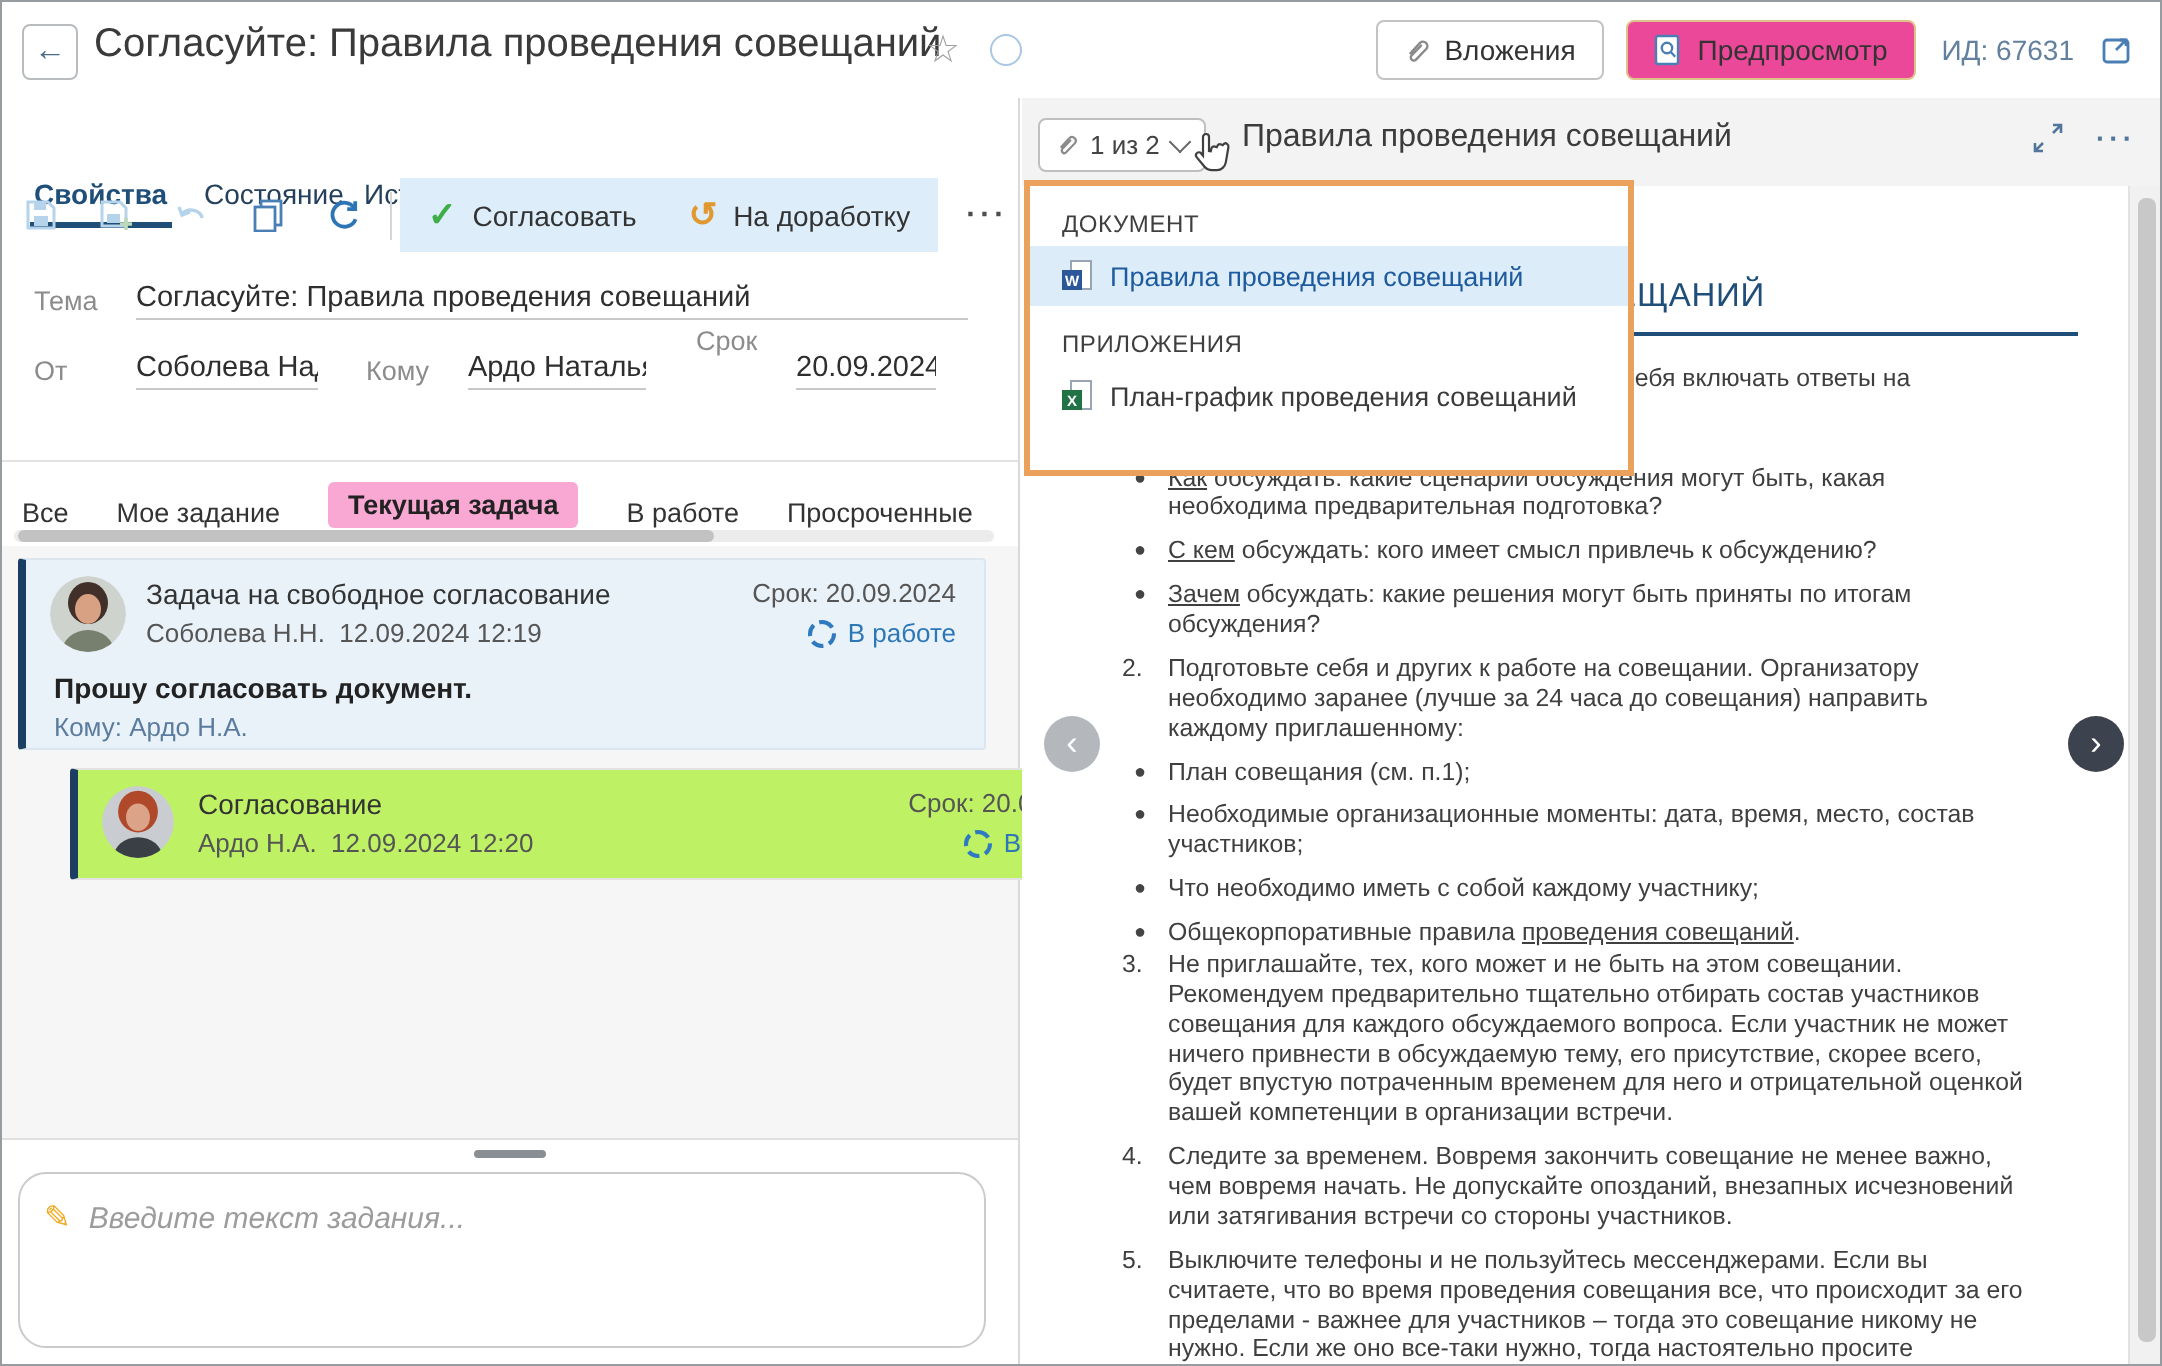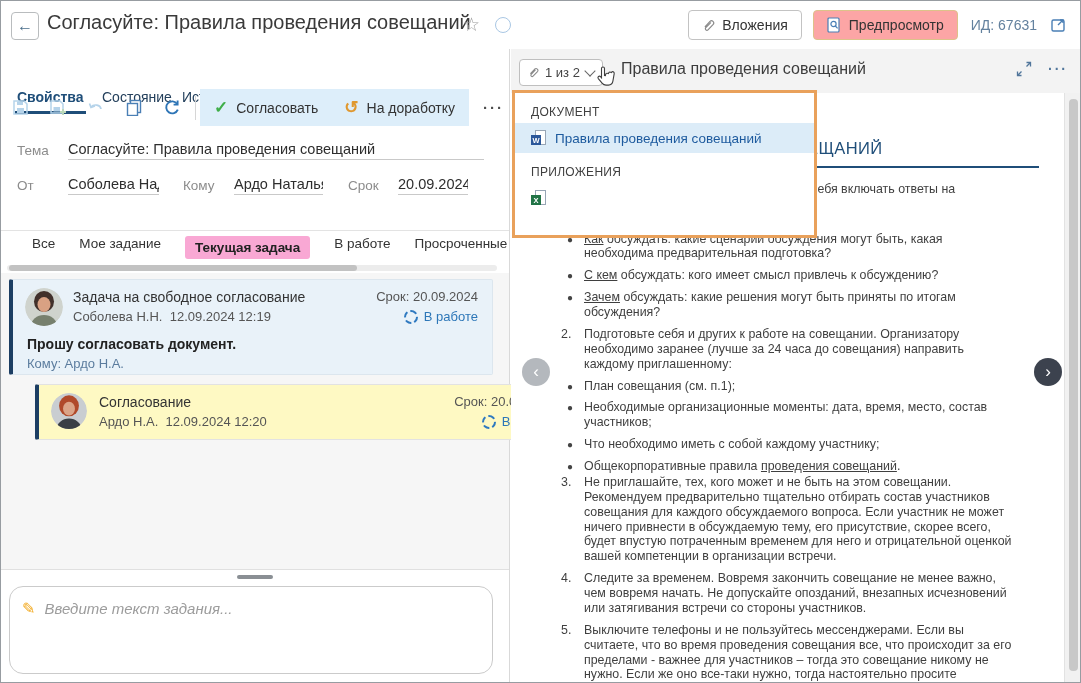--- a/index.html
+++ b/index.html
@@ -7,21 +7,21 @@
   
   .topbar{position:absolute;left:0;top:0;width:100%;height:48px;background:#fff;}
   .backbtn{position:absolute;left:10px;top:11px;width:26px;height:26px;border:1px solid #b9bcbe;border-radius:4px;
     display:flex;align-items:center;justify-content:center;color:#4a6e8a;font-size:16px;background:#fff;cursor:pointer;}
   .apptitle{position:absolute;left:46px;top:10px;font-size:20px;color:#3a3a3a;white-space:nowrap;}
   .staricon{position:absolute;left:462px;top:12px;font-size:19px;color:#9f9f9f;}
   .loadcircle{position:absolute;left:494px;top:16px;width:14px;height:14px;border:1.5px solid #a9c7e4;border-radius:50%;}
   .tb-right{position:absolute;right:12px;top:9px;display:flex;align-items:center;gap:11px;}
   .btn{display:flex;align-items:center;gap:7px;height:28px;padding:0 13px;border:1px solid #c3c3c3;border-radius:4px;
     background:#fff;font-size:14px;color:#333;cursor:pointer;white-space:nowrap;}
-  .btn.preview{background:#fca5a5;border-color:#ddc289;}
+  .btn.preview{background:#ec4899;border-color:#ddc289;}
   .idlabel{font-size:14px;color:#63819e;margin:0 2px;}
   
   .left{position:absolute;left:0;top:48px;width:509px;height:635px;background:#fff;border-right:1px solid #d9d9d9;box-sizing:border-box;}
   .tabsrow{position:absolute;left:0;top:0;width:100%;height:39px;margin-top:32px;}
   .ptab{position:absolute;top:8px;font-size:14px;color:#24405c;cursor:pointer;}
   .ptab.active{font-weight:bold;color:#1f4e79;}
   .ptab.active::after{content:"";position:absolute;left:-2px;right:-2px;bottom:-9px;height:3px;background:#1f4e79;}
   
   .toolbar{position:absolute;left:0;top:40px;width:100%;height:37px;display:flex;align-items:center;}
   .ticon{width:38px;display:flex;justify-content:center;align-items:center;cursor:pointer;}
@@ -29,30 +29,30 @@
   .actionarea{display:flex;align-items:center;height:37px;background:#ddeefa;padding:0 14px;gap:26px;}
   .actbtn{display:flex;align-items:center;gap:8px;font-size:14px;color:#333;cursor:pointer;white-space:nowrap;}
   .chk{color:#3fae49;font-size:17px;font-weight:bold;}
   .rework{color:#e0982f;font-size:17px;font-weight:bold;line-height:1;}
   .moredots{margin-left:14px;color:#4d4d4d;font-size:15px;letter-spacing:2px;font-weight:bold;cursor:pointer;}
   
   .form{position:absolute;left:0;top:82px;width:100%;height:100px;border-bottom:1px solid #e3e3e3;box-sizing:border-box;}
   .flabel{position:absolute;font-size:13.5px;color:#8c8c8c;}
   .fval{position:absolute;font-size:14.5px;color:#2e2e2e;border-bottom:1px solid #c9c9c9;white-space:nowrap;overflow:hidden;padding-bottom:2px;}
   
-  .filters{position:absolute;left:0;top:187px;width:100%;height:28px;display:flex;align-items:flex-start;gap:24px;padding-left:31px;box-sizing:border-box;overflow:hidden;}
+  .filters{position:absolute;left:0;top:187px;width:100%;height:28px;display:flex;align-items:flex-end;gap:24px;padding-left:10px;box-sizing:border-box;overflow:hidden;}
   .ftab{font-size:13.5px;color:#333;white-space:nowrap;cursor:pointer;flex:0 0 auto;}
   .ftab.active{font-weight:bold;background:#f9a8d4;border-radius:3px;padding:4px 10px;color:#222;}
   .hscroll{position:absolute;left:6px;top:216px;width:490px;height:6px;background:#ececec;border-radius:3px;}
   .hthumb{position:absolute;left:2px;top:0;width:348px;height:6px;background:#c2c2c2;border-radius:3px;cursor:pointer;}
   
   .tasklist{position:absolute;left:0;top:224px;width:100%;height:296px;background:#f6f6f6;}
   .card{position:absolute;box-sizing:border-box;border:1px solid #dce6ee;border-left:4px solid #1c3e63;border-radius:2px;cursor:pointer;}
   .card1{left:8px;top:6px;width:484px;height:96px;background:#e9f2f9;}
-  .card2{left:34px;top:111px;width:536px;height:56px;background:#fef9c3;border-color:#e2e2e2;border-left-color:#1c3e63;}
+  .card2{left:34px;top:111px;width:536px;height:56px;background:#bef264;border-color:#e2e2e2;border-left-color:#1c3e63;}
   .avatar{position:absolute;left:12px;top:8px;width:38px;height:38px;border-radius:50%;overflow:hidden;}
   .card2 .avatar{width:36px;height:36px;}
   .cardtitle{position:absolute;left:60px;top:9px;font-size:14px;color:#333;white-space:nowrap;}
   .cardmeta{position:absolute;left:60px;top:29px;font-size:13px;color:#555;white-space:nowrap;}
   .carddue{position:absolute;right:14px;top:9px;font-size:13px;color:#555;}
   .cardstatus{position:absolute;right:14px;top:29px;font-size:13px;color:#2d77b8;display:flex;align-items:center;gap:6px;}
   .spin{width:10px;height:10px;border:2px dashed #2e79c0;border-radius:50%;display:inline-block;}
   .cardbody{position:absolute;left:14px;top:56px;font-size:14px;font-weight:600;color:#222;}
   .cardfooter{position:absolute;left:14px;top:76px;font-size:13px;color:#5b7c9e;}
   
@@ -198,21 +198,21 @@
       <span class="moredots">···</span>
     </div>
 
     <div class="form">
       <span class="flabel" style="left:16px;top:12px">Тема</span>
       <span class="fval" style="left:67px;top:10px;width:416px">Согласуйте: Правила проведения совещаний</span>
       <span class="flabel" style="left:16px;top:47px">От</span>
       <span class="fval" style="left:67px;top:45px;width:91px">Соболева Над</span>
       <span class="flabel" style="left:182px;top:47px">Кому</span>
       <span class="fval" style="left:233px;top:45px;width:89px">Ардо Наталья</span>
-      <span class="flabel" style="left:347px;top:47px">Срок</span>
+      <span class="flabel" style="left:347px;top:32px">Срок</span>
       <span class="fval" style="left:397px;top:45px;width:70px">20.09.2024</span>
     </div>
 
     <div class="filters" id="filter-bar">
         <span class="ftab">Все</span>
         <span class="ftab">Мое задание</span>
         <span class="ftab active">Текущая задача</span>
         <span class="ftab">В работе</span>
         <span class="ftab">Просроченные</span>
       </div>
@@ -367,20 +367,21 @@
             <span class="lb word">W</span>
           </span>
           <span>Правила проведения совещаний</span>
         </div>
         <div class="pop-h">ПРИЛОЖЕНИЯ</div>
         <div class="pop-item">
           <span class="ficon">
             <span class="pg"></span>
             <span class="lb excel">X</span>
           </span>
+          <span>План-график проведения совещаний</span>
         </div>
       </div>
 
     <div class="cursorhand">
       <svg width="21" height="26" viewBox="0 0 21 26">
           <path d="M7 2c.9 0 1.5.7 1.5 1.5v7l.9.1.3-1.3c.2-.8 1-1.3 1.8-1l.9.3.4-.8c.3-.6 1.1-.9 1.8-.6l.8.4.3-.4c.5-.6 1.3-.7 1.9-.2.5.4.7 1 .6 1.6l-1.3 7.6c-.4 2.1-2.2 3.9-4.4 3.9H10c-1.4 0-2.8-.6-3.7-1.7l-4-4.8c-.5-.7-.4-1.6.2-2.1.6-.5 1.5-.5 2 .1l1 1.2V3.5C5.5 2.7 6.1 2 7 2z" fill="#fff" stroke="#3f3f3f" stroke-width="1.1"></path>
         </svg>
     </div>
   </div>
 </div>

